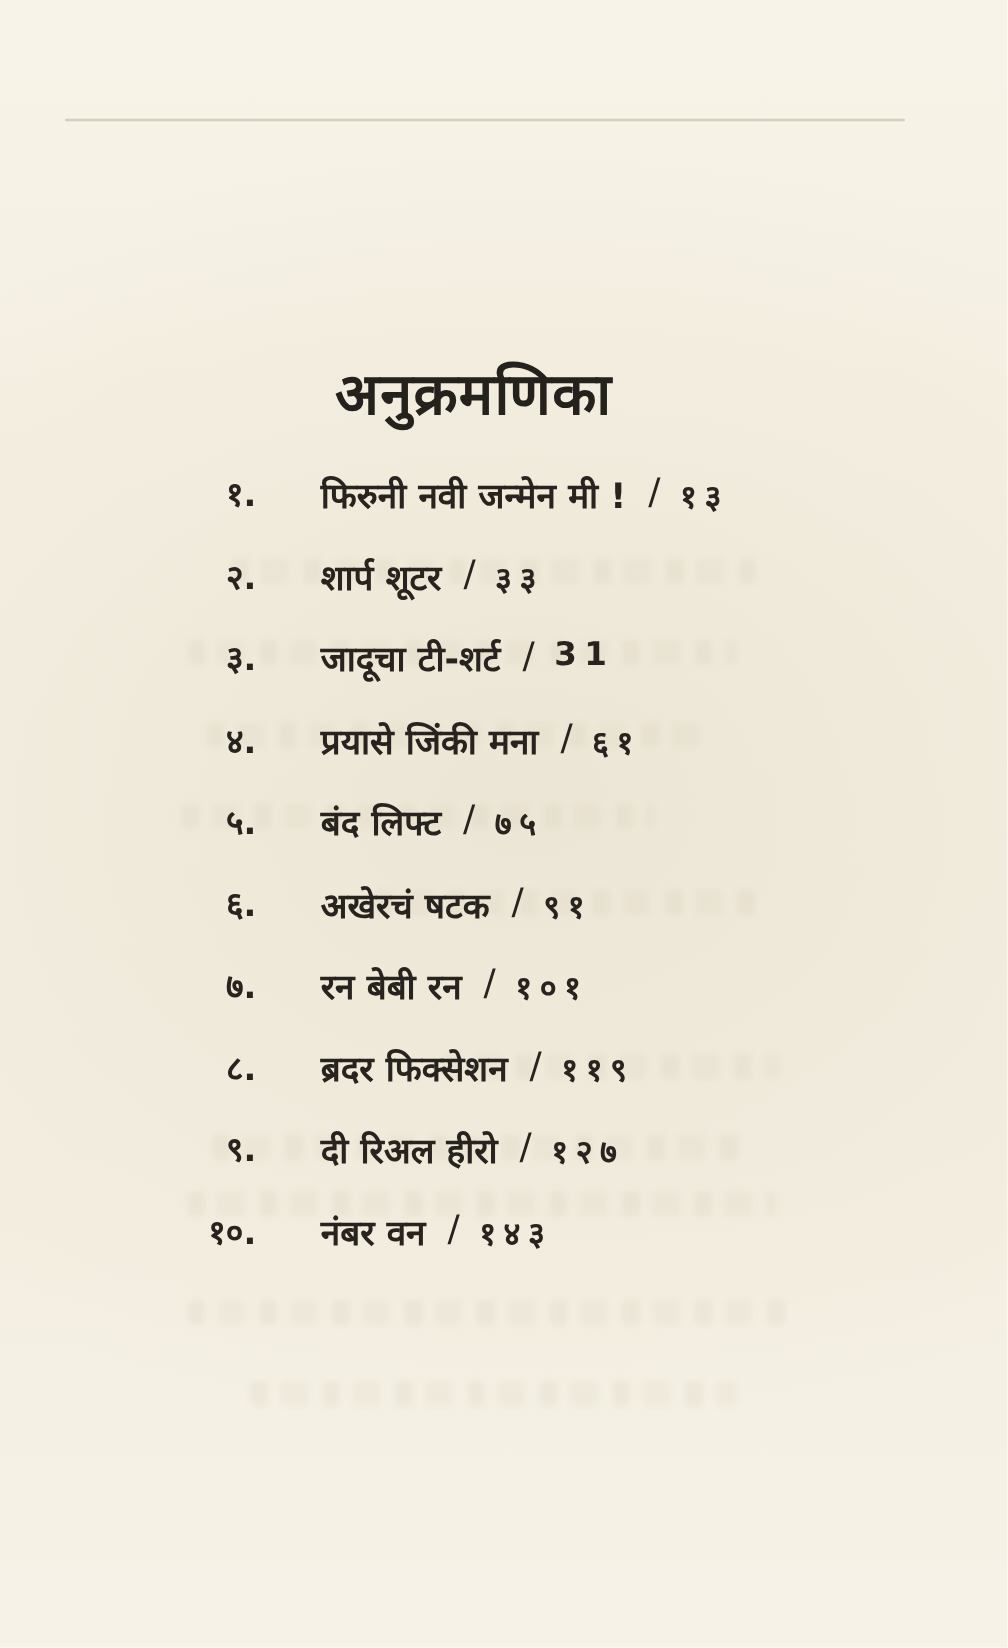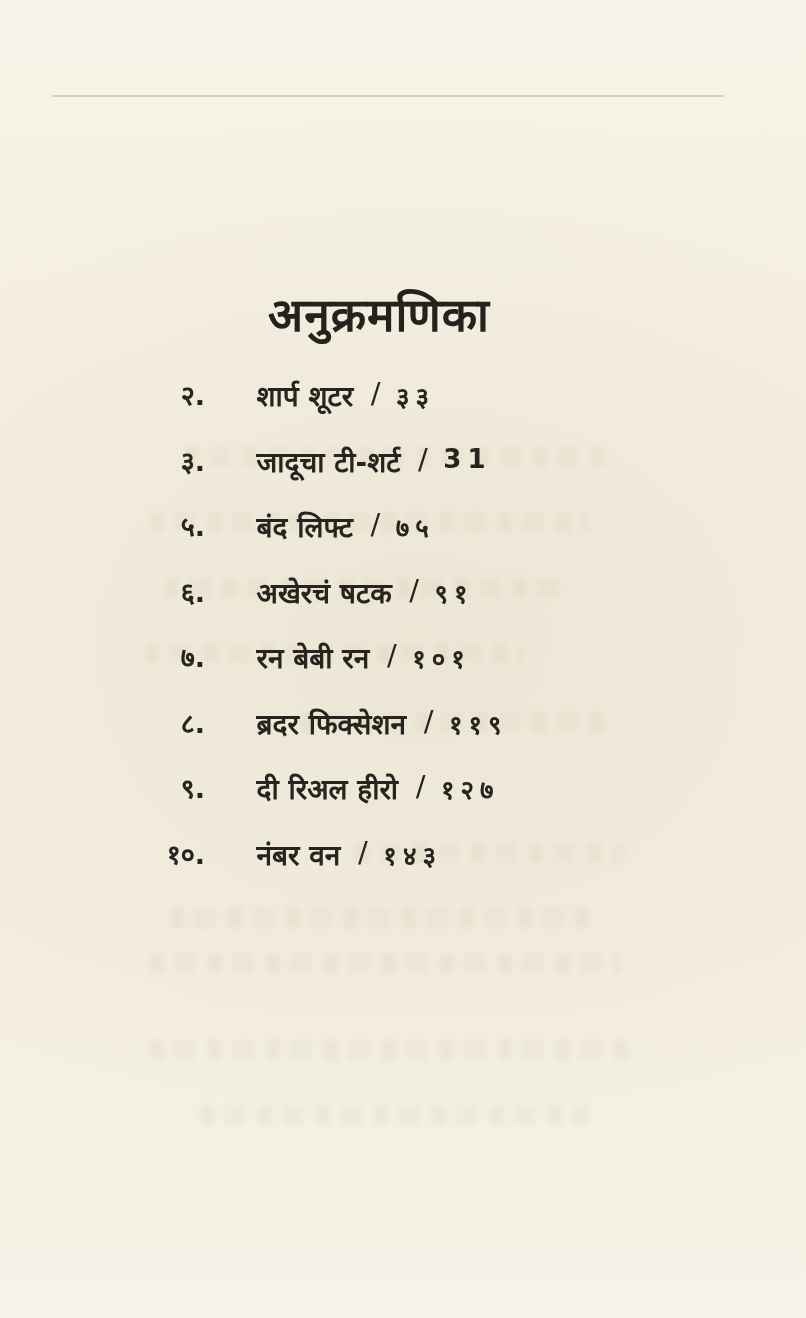--- a/index.html
+++ b/index.html
@@ -129,35 +129,47 @@
     <div class="ghost" style="top:908px; left:170px; width:430px;"></div>
     <div class="ghost" style="top:953px; left:150px; width:470px;"></div>
     <div class="ghost" style="top:1040px; left:150px; width:480px;"></div>
     <div class="ghost" style="top:1105px; left:200px; width:390px;"></div>
   </div>
 
   <h1 class="page-title">अनुक्रमणिका</h1>
 
   <div class="toc">
 
+    <div class="toc-row">
+      <span class="toc-num">१.</span>
+      <span class="toc-title">फिरुनी नवी जन्मेन मी !</span>
+      <span class="toc-sep">/</span>
+      <span class="toc-page">१३</span>
+    </div>
 
     <div class="toc-row">
       <span class="toc-num">२.</span>
       <span class="toc-title">शार्प शूटर</span>
       <span class="toc-sep">/</span>
       <span class="toc-page">३३</span>
     </div>
 
     <div class="toc-row">
       <span class="toc-num">३.</span>
       <span class="toc-title">जादूचा टी-शर्ट</span>
       <span class="toc-sep">/</span>
       <span class="toc-page">31</span>
     </div>
 
+    <div class="toc-row">
+      <span class="toc-num">४.</span>
+      <span class="toc-title">प्रयासे जिंकी मना</span>
+      <span class="toc-sep">/</span>
+      <span class="toc-page">६१</span>
+    </div>
 
     <div class="toc-row">
       <span class="toc-num">५.</span>
       <span class="toc-title">बंद लिफ्ट</span>
       <span class="toc-sep">/</span>
       <span class="toc-page">७५</span>
     </div>
 
     <div class="toc-row">
       <span class="toc-num">६.</span>

